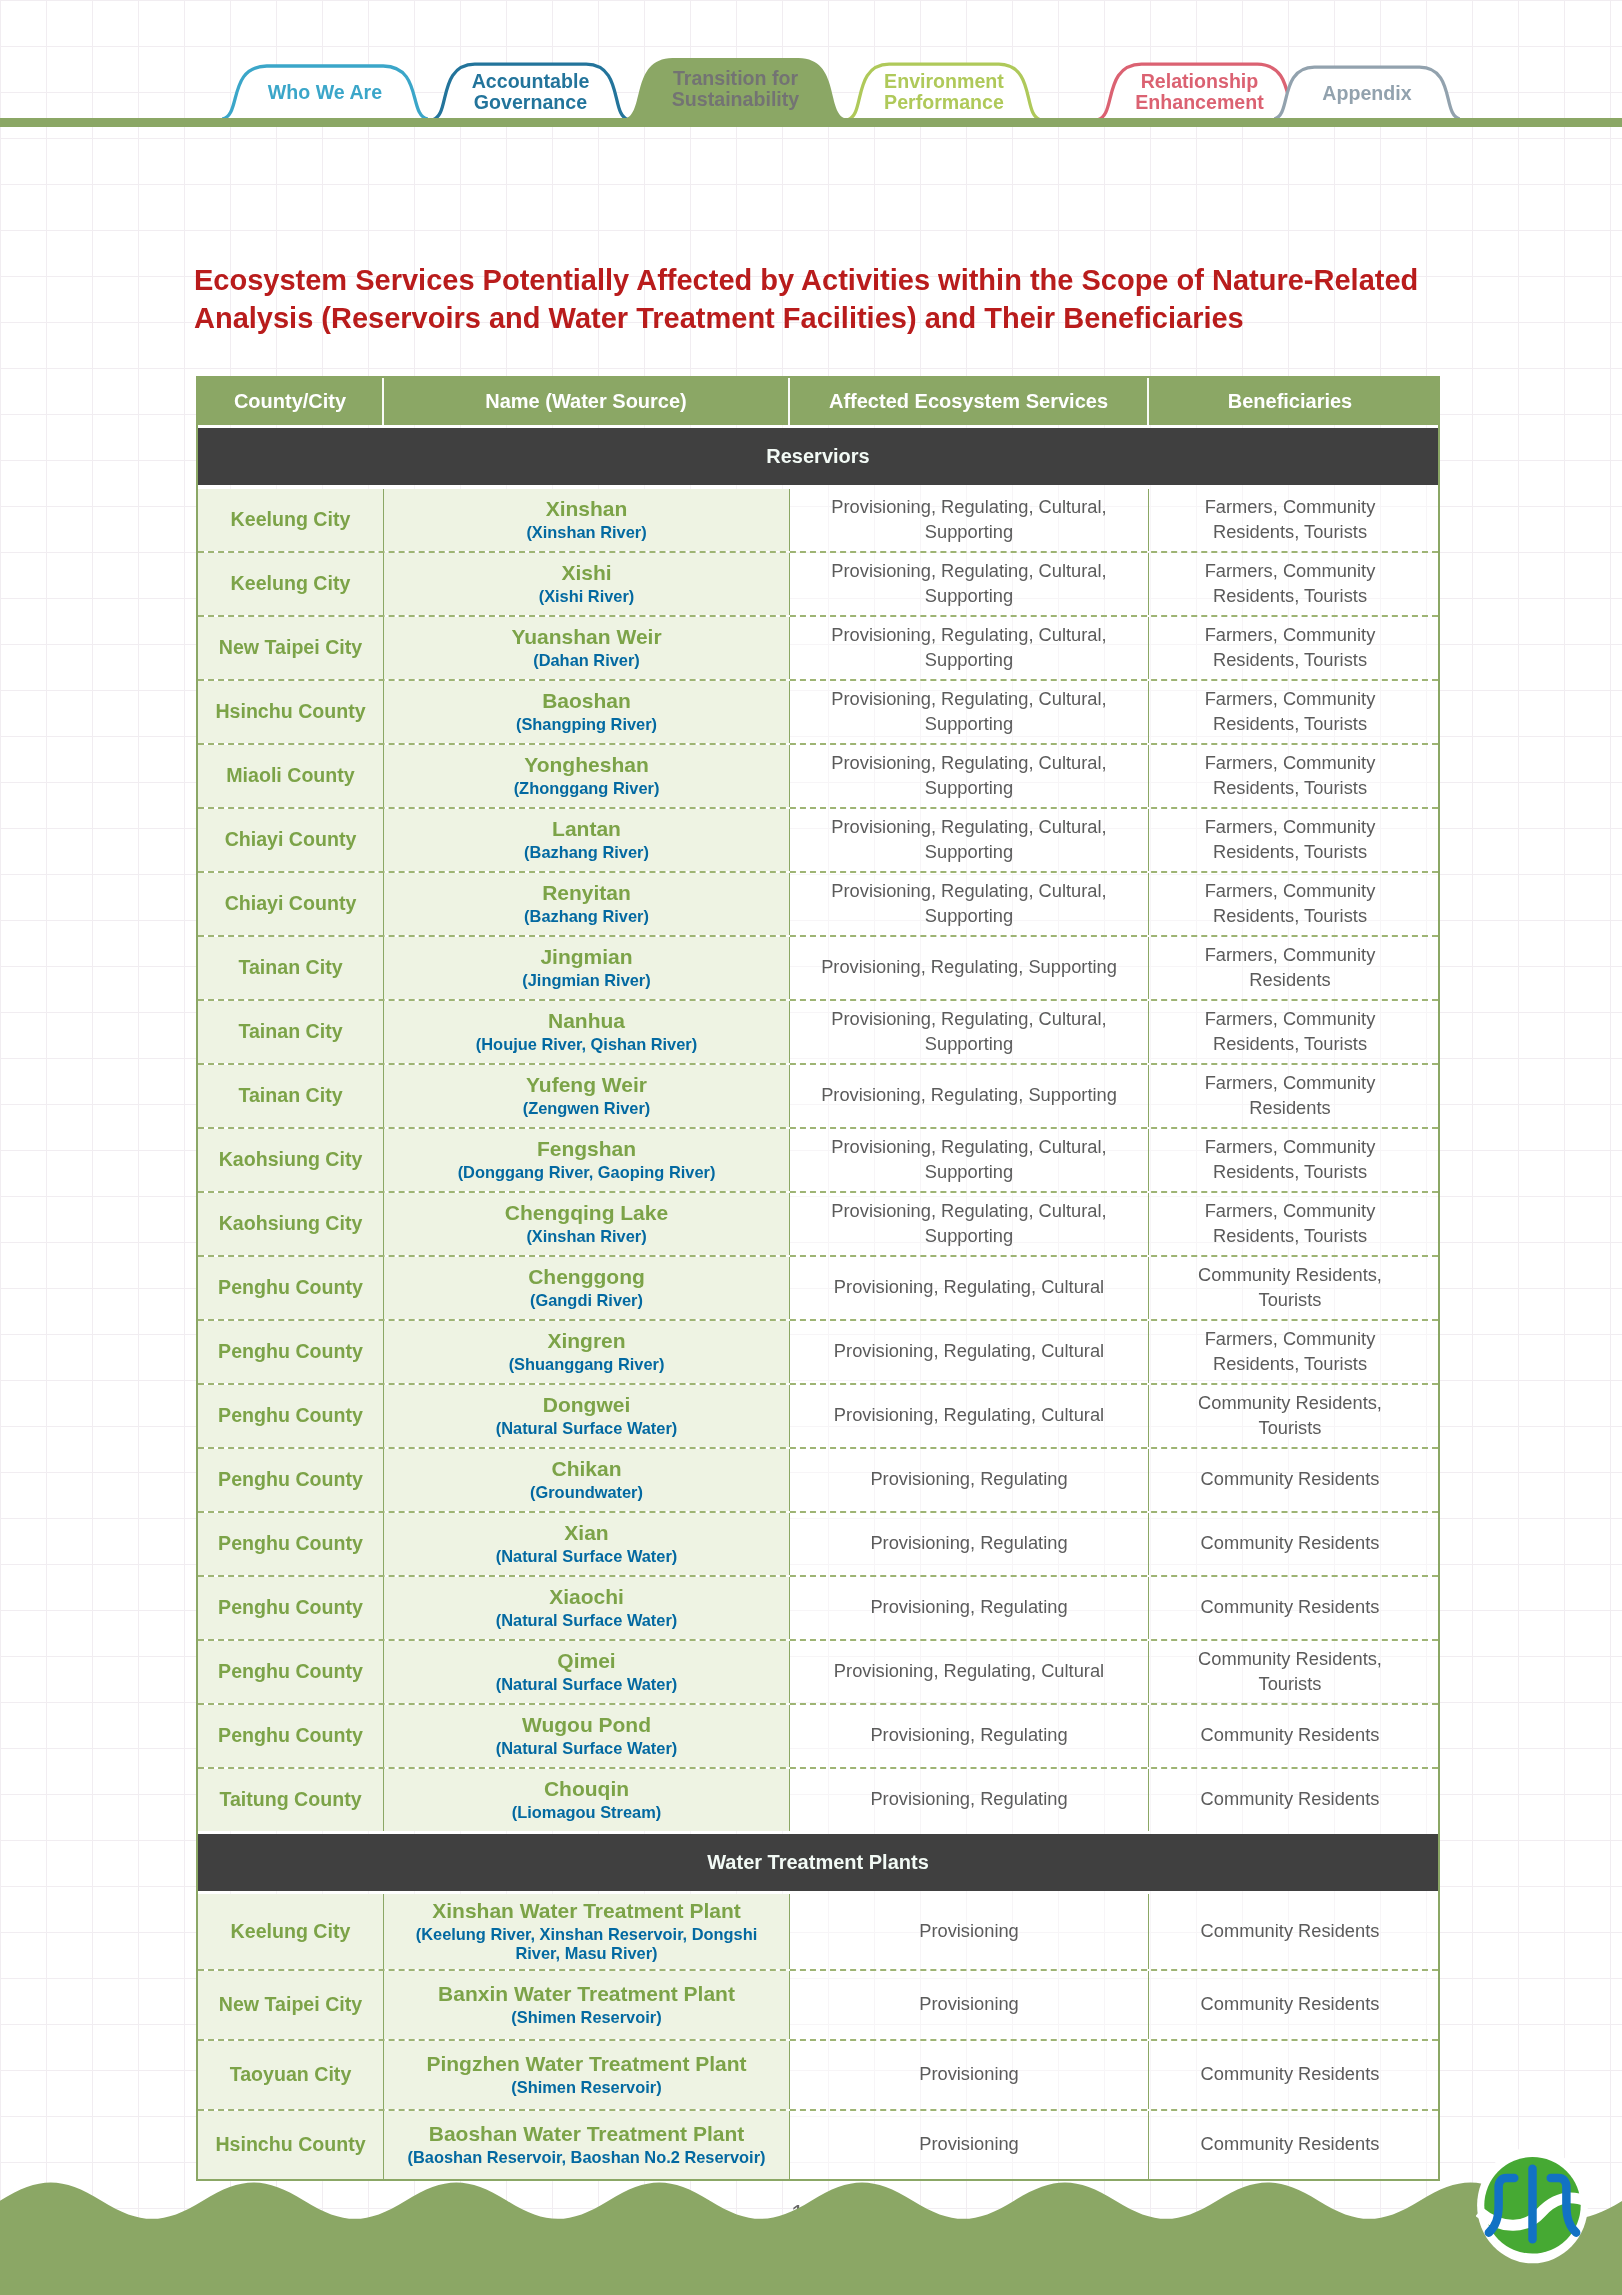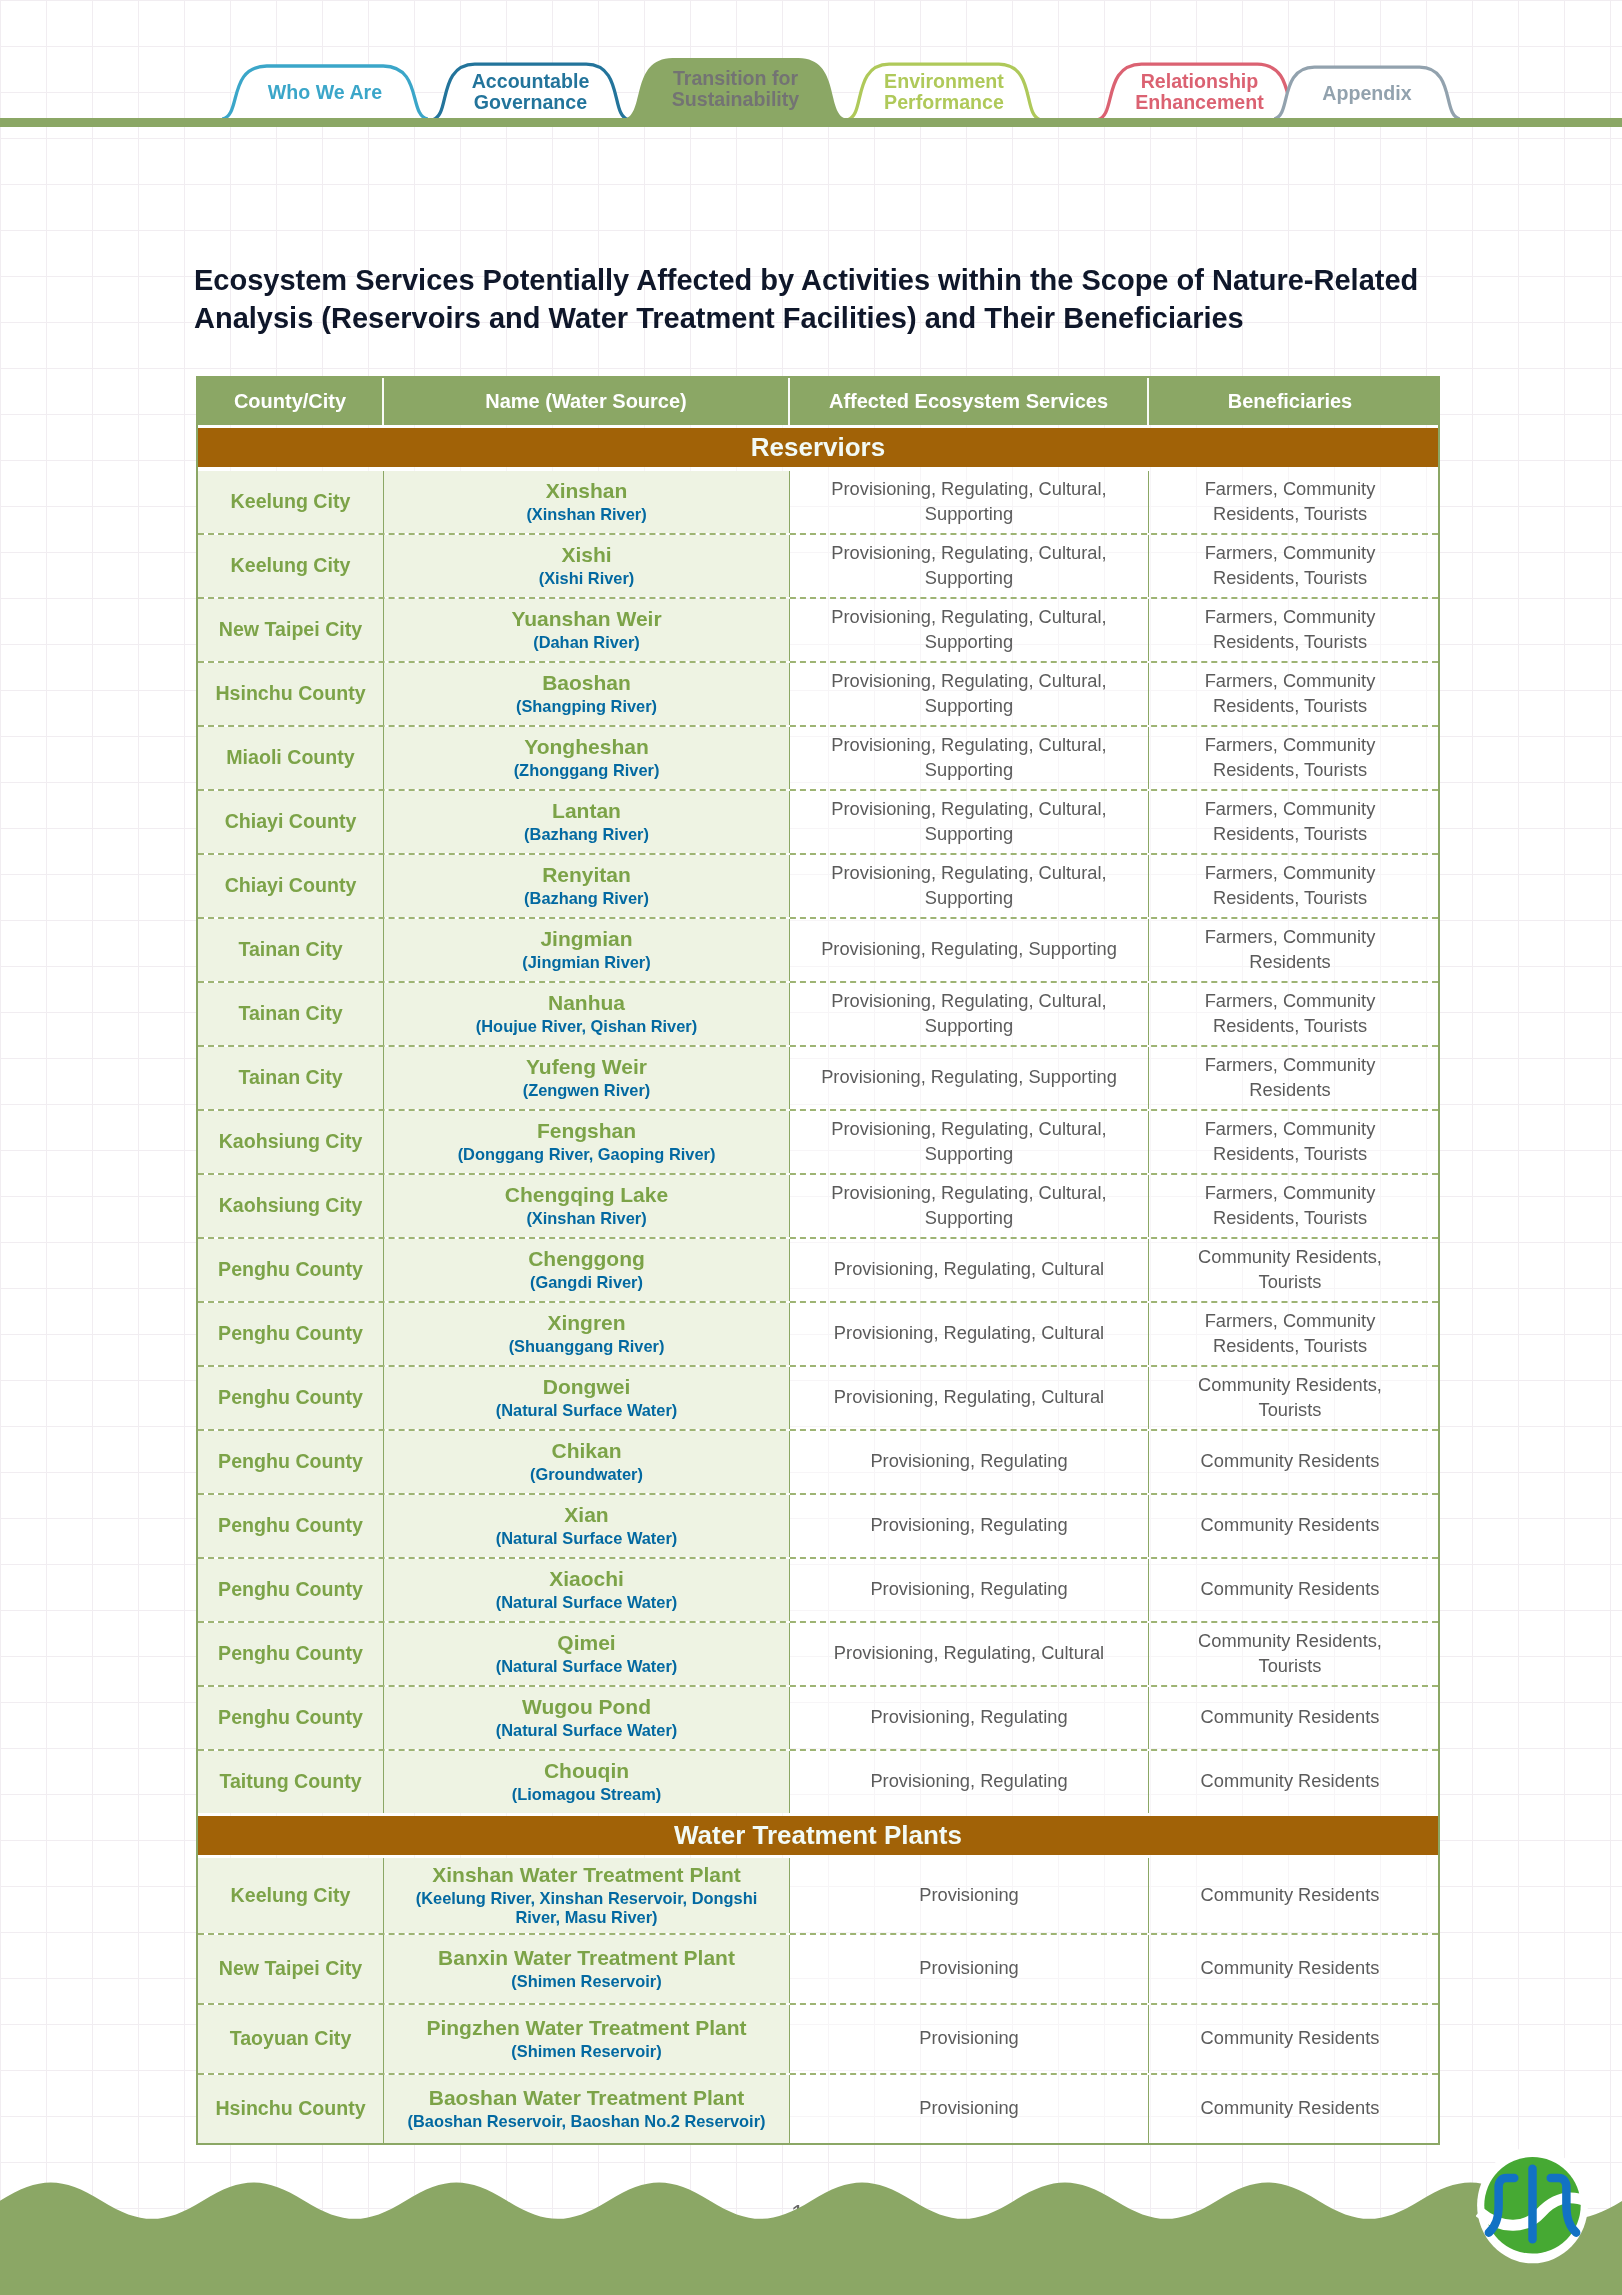--- a/index.html
+++ b/index.html
@@ -20,37 +20,37 @@
   .tab svg{position:absolute;left:0;top:0;overflow:visible;}
   .tab .tab-label{
     position:absolute;inset:0;display:flex;align-items:center;justify-content:center;
     text-align:center;font-weight:bold;font-size:19.6px;line-height:1.08;white-space:pre-line;
     padding-top:2.6px;
   }
 
   
   #page-title{
     position:absolute;left:194px;top:262px;width:1253px;margin:0;
-    color:#0f172a;font-size:29px;line-height:1.3;font-weight:bold;
+    color:#b91c1c;font-size:29px;line-height:1.3;font-weight:bold;
   }
 
   
   #eco-table{
     position:absolute;left:196px;top:376px;width:1240px;
     border:2.6px solid #8BA765;background:rgba(255,255,255,0.45);
   }
   .thead{display:grid;grid-template-columns:186px 406px 359px 282px;background:#8BA765;}
   .th{
     min-height:47px;display:flex;align-items:center;justify-content:center;
     color:#ffffff;font-size:20px;font-weight:bold;text-align:center;
   }
   .th:not(:last-child){border-right:2px solid rgba(255,255,255,0.95);}
   .section-bar{
-    margin:3.3px 0;background:#a16207;color:#F2FAF5;
-    font-size:26px;font-weight:bold;text-align:center;padding:4px 0;
+    margin:3.3px 0;background:#404040;color:#F2FAF5;
+    font-size:20px;font-weight:bold;text-align:center;padding:17px 0;
   }
   .trow{display:grid;grid-template-columns:186px 406px 359px 282px;}
   .trow.sep{border-top:2px dashed #9EB474;}
   .cell{
     display:flex;flex-direction:column;justify-content:center;align-items:center;
     text-align:center;padding:5.2px 7.9px;box-sizing:border-box;
   }
   .res-row .cell{min-height:62px;}
   .wtp-row .cell{min-height:68px;}
   .c-county,.c-name{background:rgba(237,242,225,0.95);}

